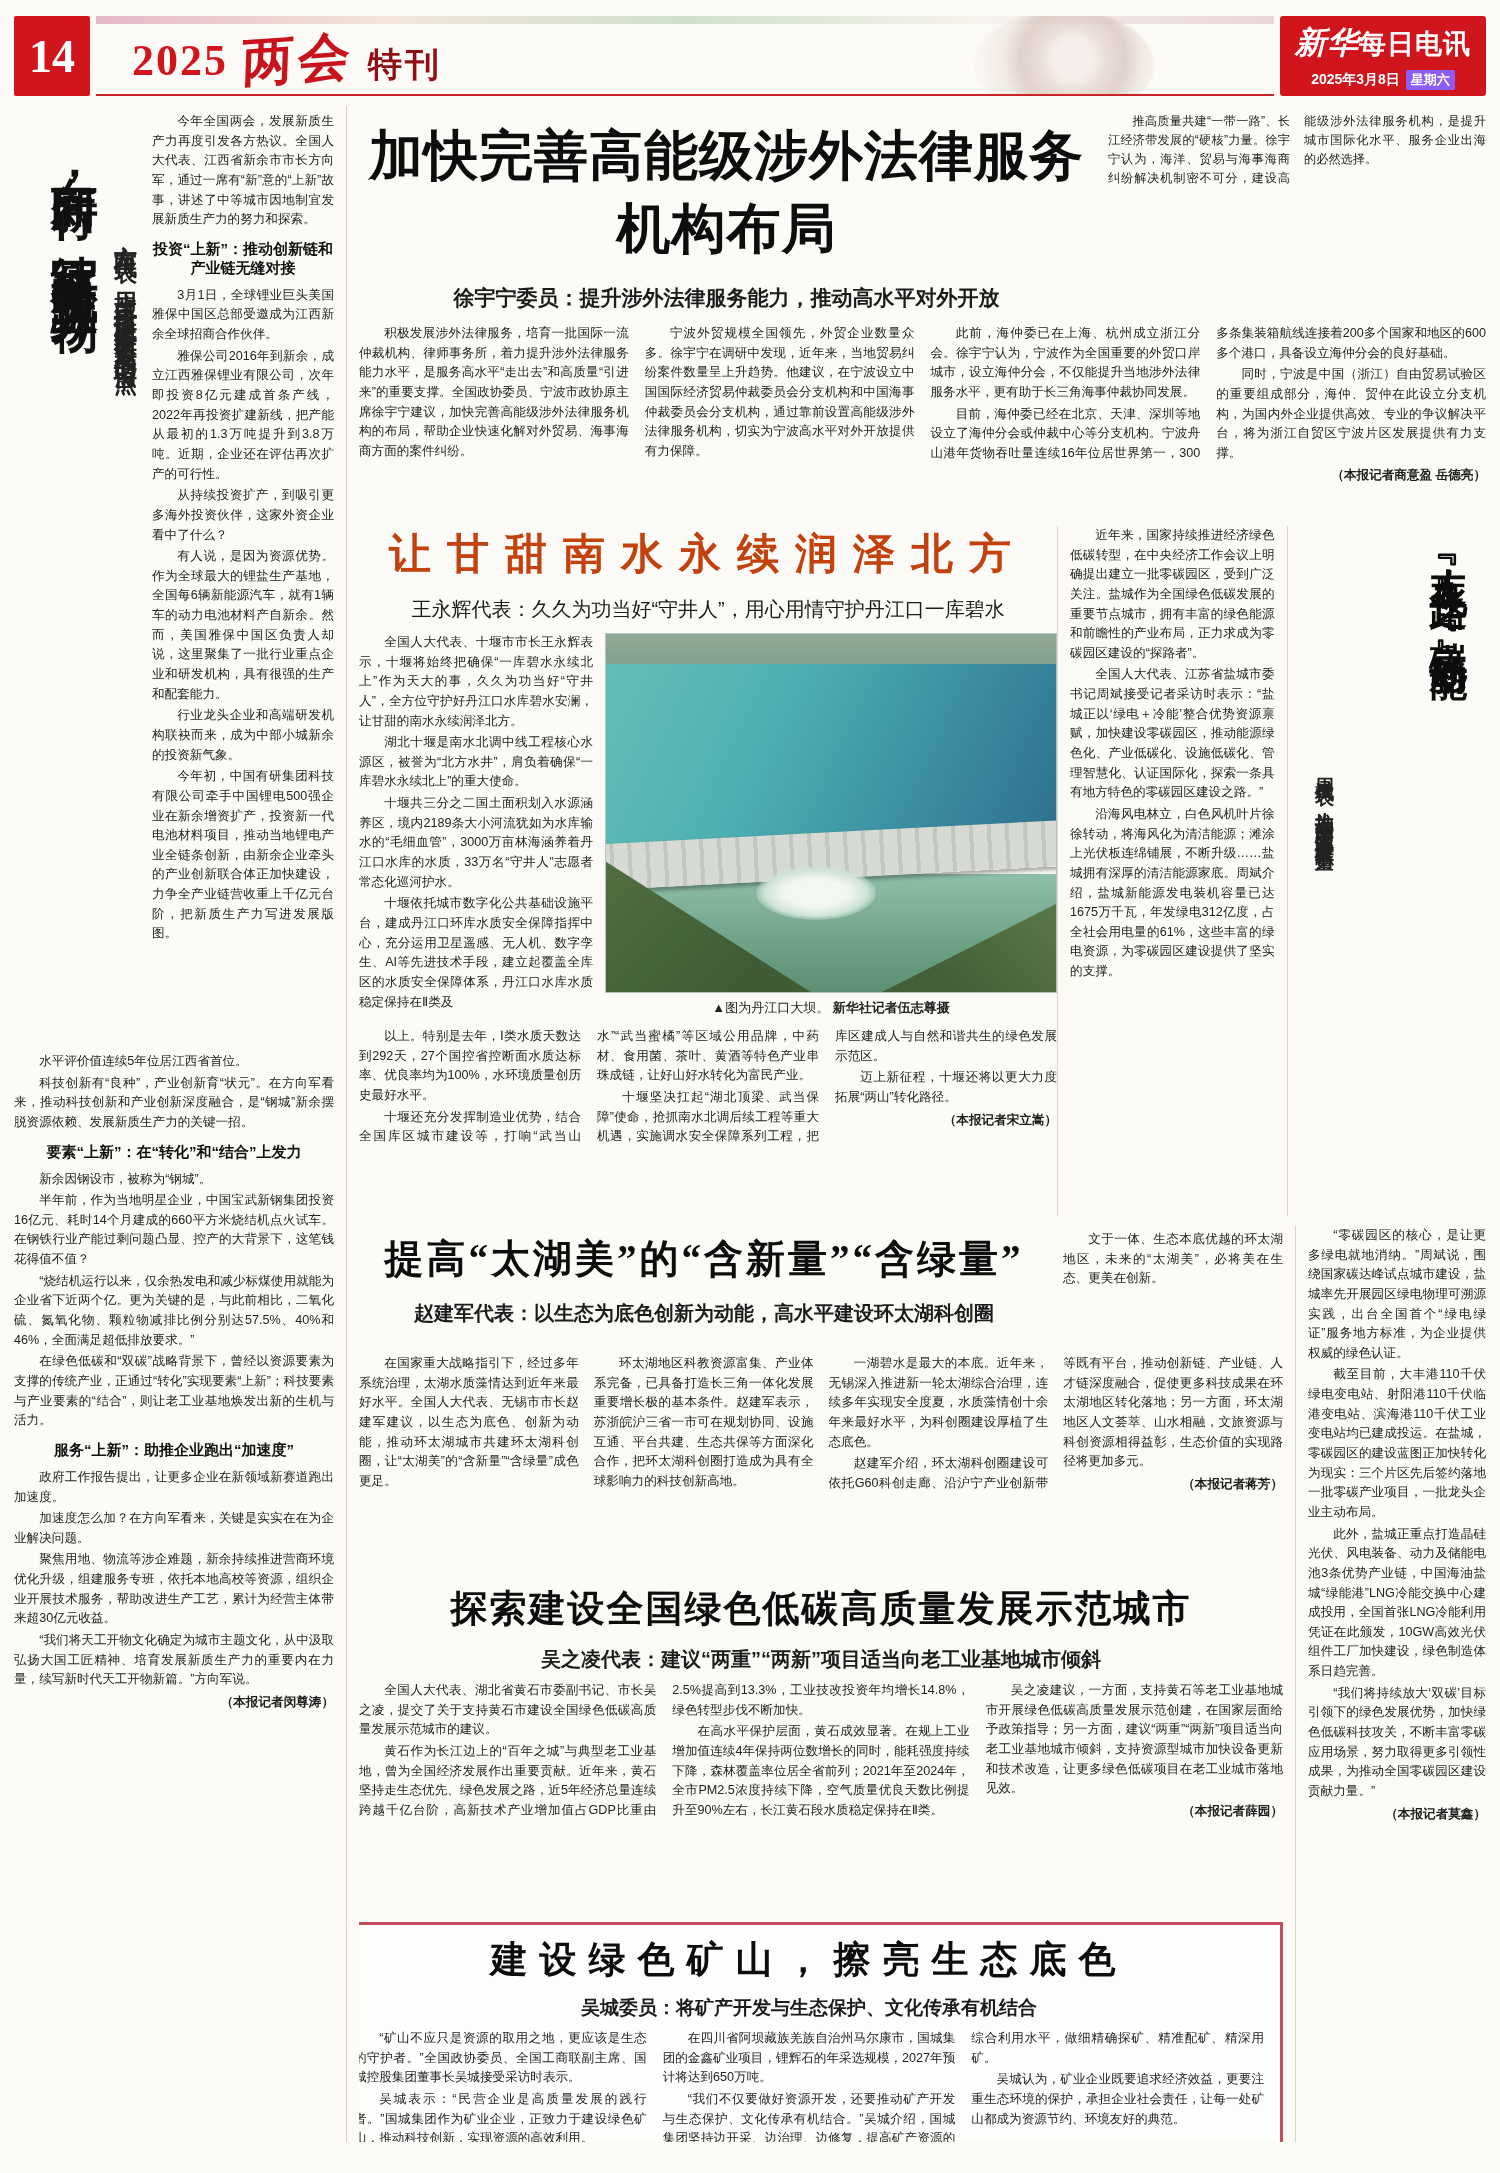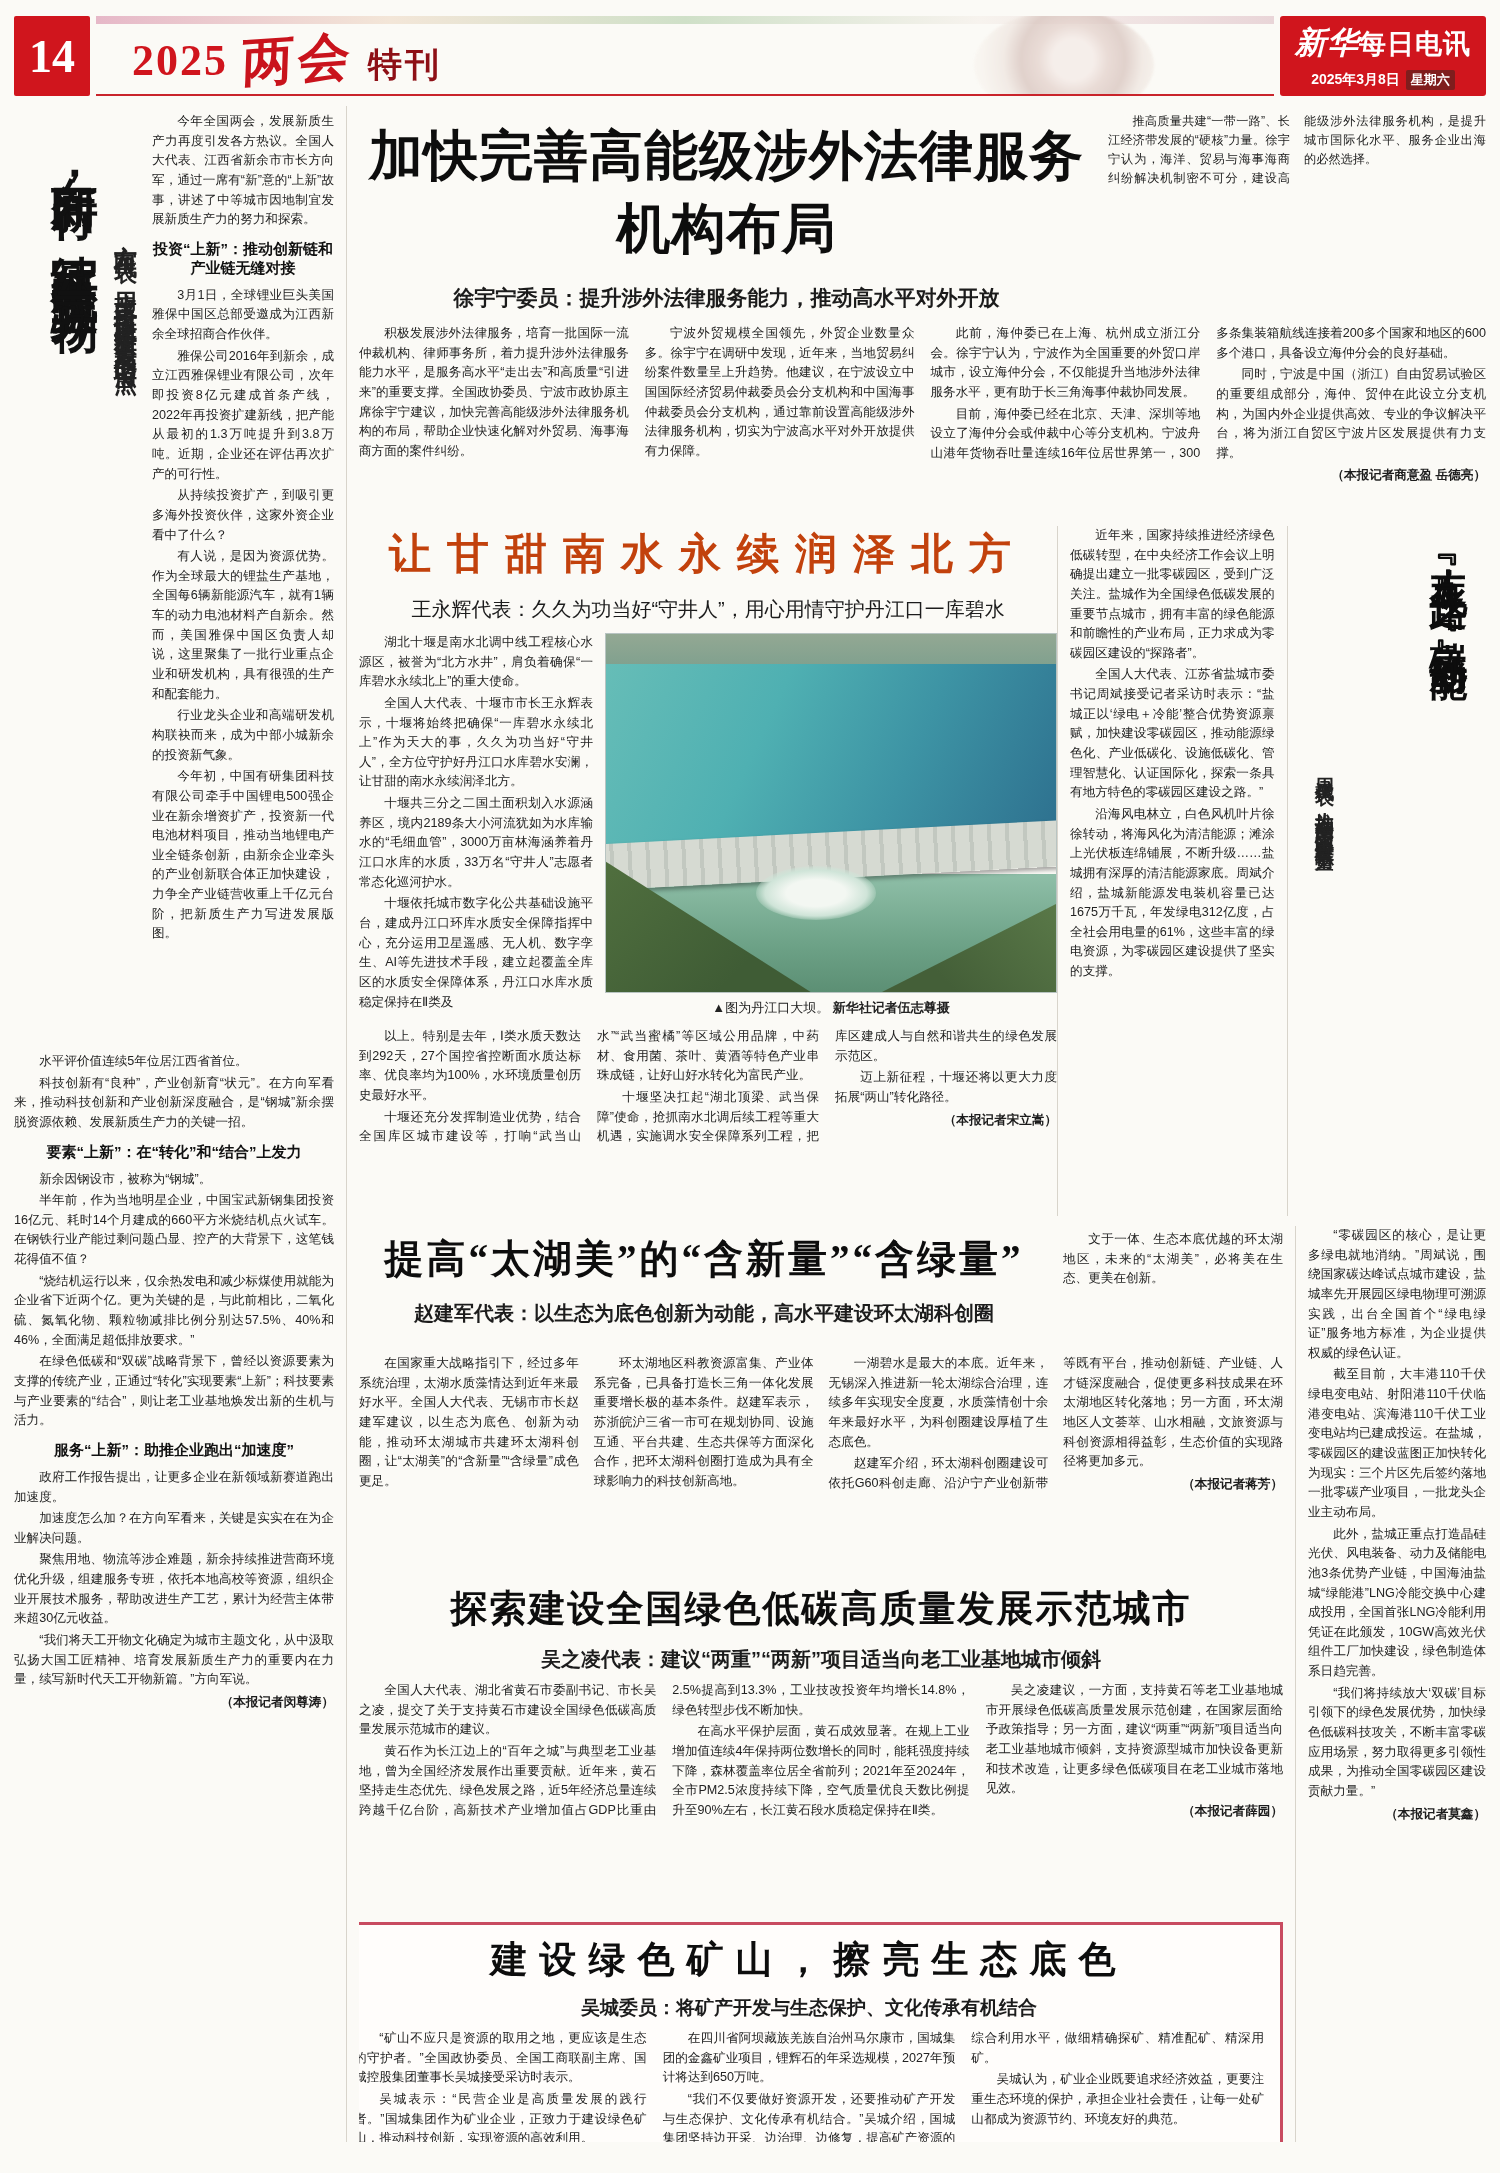--- a/index.html
+++ b/index.html
@@ -27,21 +27,21 @@
     background:radial-gradient(circle at 55% 45%, #f4eae6 0 18%, #e4d2cc 30%, #d8c4be 45%, #efe6e0 60%, #f8f4ef 80%);
     opacity:.75; filter:blur(1px);
   }
   .masthead {
     width:206px; background:#d0151d; border-radius:3px; color:#fff;
     display:flex; flex-direction:column; align-items:center; justify-content:center; gap:6px; padding:6px;
   }
   .masthead-title { font-size:27px; font-weight:900; letter-spacing:1px; white-space:nowrap; }
   .masthead-title .script { font-family:"DejaVu Serif", serif; font-style:italic; font-weight:900; font-size:31px; }
   .masthead-date { font-size:14px; font-weight:bold; display:flex; align-items:center; gap:6px; }
-  .weekday { background:#7f1d1d; color:#fff; padding:1px 5px; font-size:13px; border-radius:2px; }
+  .weekday { background:#8b5cf6; color:#fff; padding:1px 5px; font-size:13px; border-radius:2px; }
 
   
   .content { display:flex; padding:10px 14px 14px 14px; gap:0; height:2060px; }
 
   
   .left-col { width:332px; padding-right:12px; overflow:hidden; }
   .left-top { display:flex; height:936px; overflow:hidden; }
   .v-headline {
     writing-mode:vertical-rl; font-family:"Liberation Serif", serif; font-weight:900;
     font-size:47px; letter-spacing:6px; line-height:1.0; width:84px; color:#111; padding-top:34px;
@@ -219,22 +219,22 @@
           <div class="attribution">（本报记者商意盈 岳德亮）</div>
         </div>
       </article>
 
       <div class="band2">
         <article class="art-water">
           <h1 class="water-head">让甘甜南水永续润泽北方</h1>
           <h2 class="water-sub">王永辉代表：久久为功当好“守井人”，用心用情守护丹江口一库碧水</h2>
           <div class="water-body">
             <div class="water-left">
+                <p class="para">全国人大代表、十堰市市长王永辉表示，十堰将始终把确保“一库碧水永续北上”作为天大的事，久久为功当好“守井人”，全方位守护好丹江口水库碧水安澜，让甘甜的南水永续润泽北方。</p>
                 <p class="para">湖北十堰是南水北调中线工程核心水源区，被誉为“北方水井”，肩负着确保“一库碧水永续北上”的重大使命。</p>
-                <p class="para">全国人大代表、十堰市市长王永辉表示，十堰将始终把确保“一库碧水永续北上”作为天大的事，久久为功当好“守井人”，全方位守护好丹江口水库碧水安澜，让甘甜的南水永续润泽北方。</p>
                 <p class="para">十堰共三分之二国土面积划入水源涵养区，境内2189条大小河流犹如为水库输水的“毛细血管”，3000万亩林海涵养着丹江口水库的水质，33万名“守井人”志愿者常态化巡河护水。</p>
                 <p class="para">十堰依托城市数字化公共基础设施平台，建成丹江口环库水质安全保障指挥中心，充分运用卫星遥感、无人机、数字孪生、AI等先进技术手段，建立起覆盖全库区的水质安全保障体系，丹江口水库水质稳定保持在Ⅱ类及</p>
               </div>
             <figure class="figure">
               <div class="photo">
                 <div class="ph-farhills"></div>
                 <div class="ph-water"></div>
                 <div class="ph-downstream"></div>
                 <div class="ph-dam"></div>
                 <div class="ph-splash"></div>

